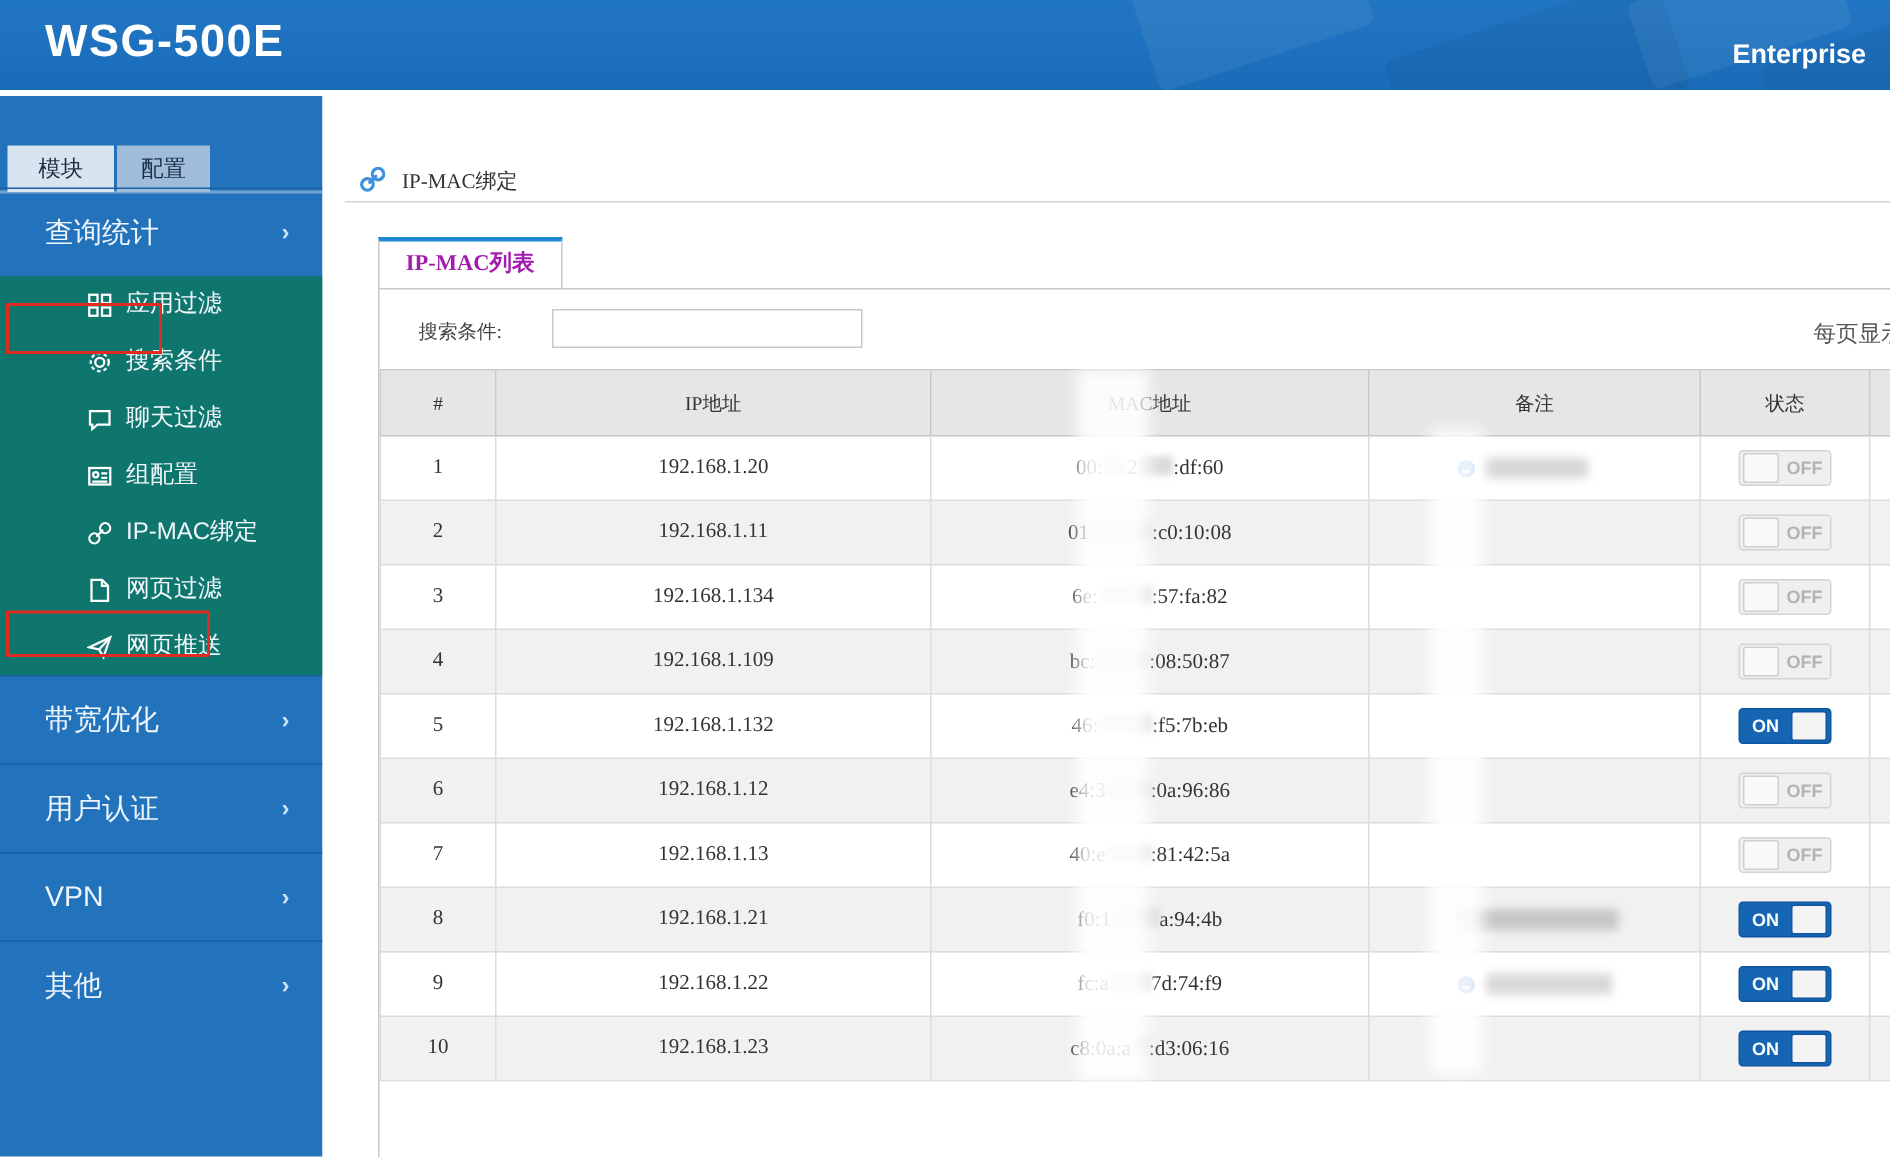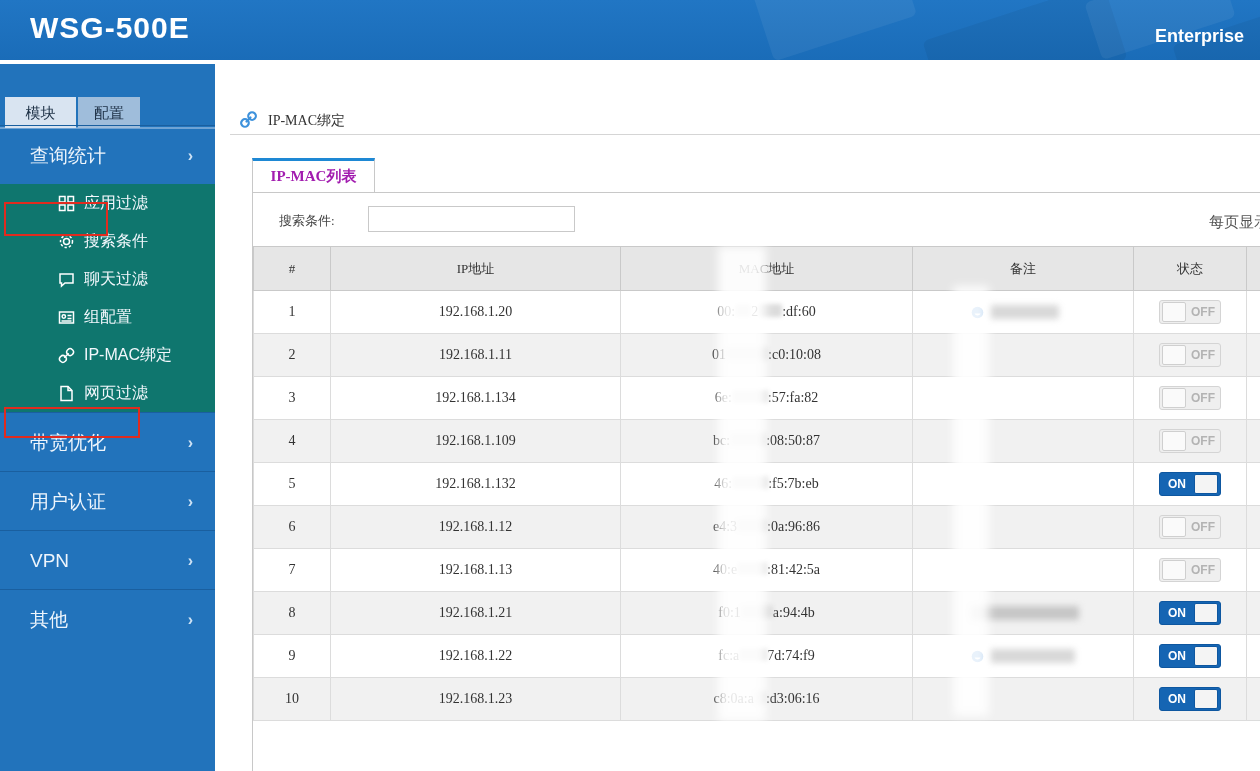--- a/index.html
+++ b/index.html
@@ -155,20 +155,27 @@
           </svg>
           <span>IP-MAC绑定</span>
         </div>
         <div class="sub-item">
           <svg width="17" height="17" viewBox="0 0 17 17" fill="none" stroke="#fff" stroke-width="1.5">
             <path d="M3 1.5h7l4 4v10H3z"></path>
             <path d="M10 1.5v4h4"></path>
           </svg>
           <span>网页过滤</span>
         </div>
+        <div class="sub-item">
+          <svg width="17" height="17" viewBox="0 0 17 17" fill="none" stroke="#fff" stroke-width="1.5">
+            <path d="M1.5 8.5 L15.5 2 L11 15 L8 10 Z"></path>
+            <path d="M8 10 L15.5 2"></path>
+          </svg>
+          <span>网页推送</span>
+        </div>
       </div>
       <div class="menu-group"><span>带宽优化</span><span class="chev">›</span></div>
       <div class="menu-group"><span>用户认证</span><span class="chev">›</span></div>
       <div class="menu-group"><span>VPN</span><span class="chev">›</span></div>
       <div class="menu-group"><span>其他</span><span class="chev">›</span></div>
     </div>
   <div id="annot-group" class="annot"></div>
   <div id="annot-sub" class="annot"></div>
 </div>
 <div id="collapse-handle">

